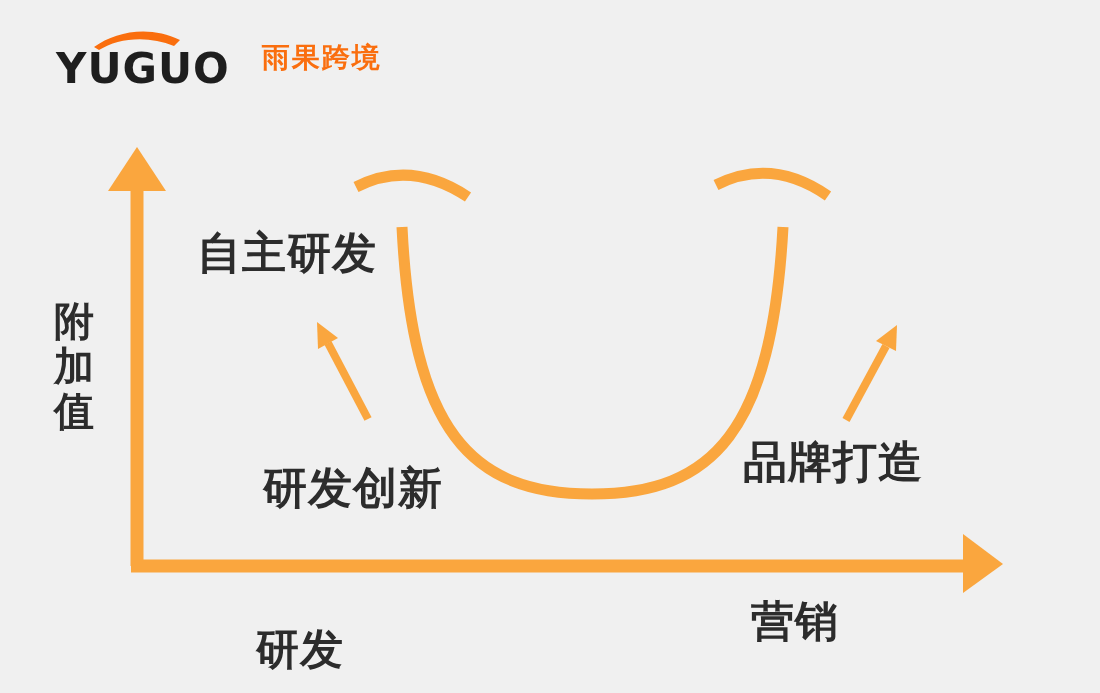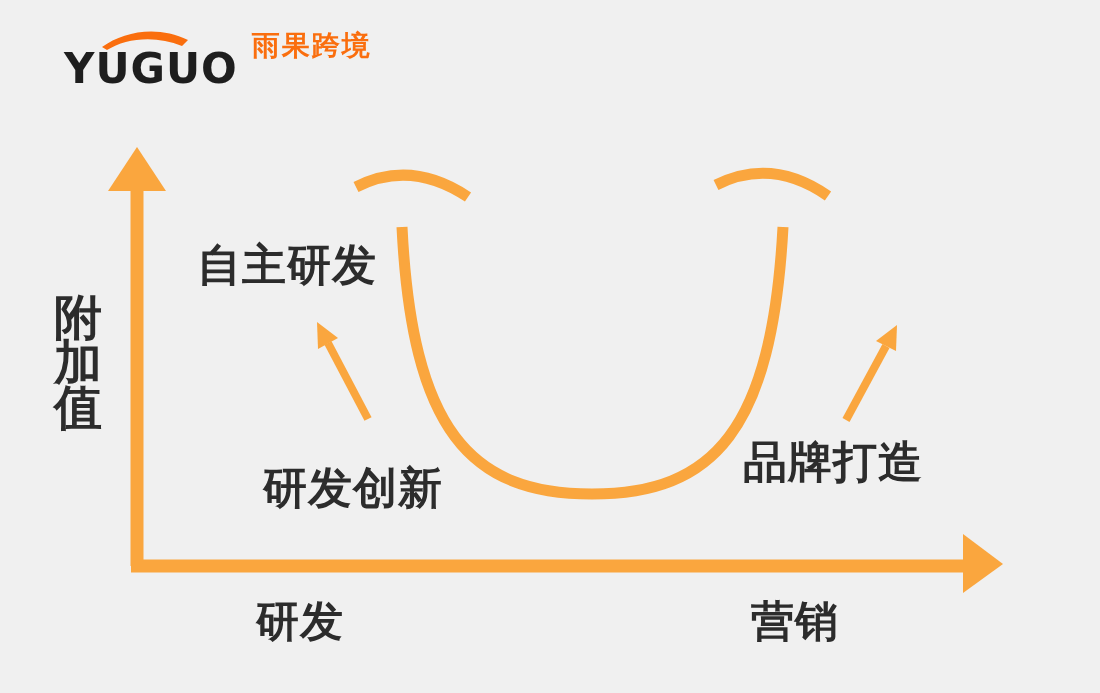--- a/index.html
+++ b/index.html
@@ -13,21 +13,21 @@
   html,body{width:1100px;height:693px;}
   body{
     background:var(--bg);
     font-family:"DejaVu Sans","Liberation Sans",sans-serif;
     position:relative;
     overflow:hidden;
   }
   .stage{position:absolute;inset:0;width:1100px;height:693px;}
 
   
-  .logo{position:absolute;left:64px;top:28px;display:flex;align-items:flex-start;gap:14px;}
+  .logo{position:absolute;left:56px;top:28px;display:flex;align-items:center;gap:32px;}
   .brand-wrap{position:relative;padding-top:20px;}
   .swoosh{position:absolute;left:38px;top:0;width:86px;height:22px;}
   .brand{
     font-size:42px;line-height:42px;font-weight:900;
     color:var(--brand-dark);letter-spacing:1px;
   }
   .brand-cn{
     font-size:28px;line-height:36px;font-weight:600;
     color:var(--brand-orange);padding-bottom:2px;letter-spacing:2px;
   }
@@ -38,29 +38,29 @@
   .plot polygon{fill:var(--curve);stroke:none;}
 
   
   .lbl{
     position:absolute;color:var(--text);font-weight:800;
     white-space:nowrap;letter-spacing:1px;
   }
   .lbl-big{font-size:44px;line-height:48px;}
   .lbl-axis-x{font-size:43px;line-height:46px;width:120px;text-align:center;white-space:nowrap;}
   .lbl-axis-y{
-    font-size:48px;line-height:45px;width:46px;
-    white-space:normal;word-break:break-all;text-align:right;letter-spacing:0;font-family:Liberation Mono, monospace;
+    font-size:40px;line-height:45px;width:46px;
+    white-space:normal;word-break:break-all;text-align:left;letter-spacing:0;
   }
-  .pos-zizhu{left:197px;top:241px;}
+  .pos-zizhu{left:197px;top:229px;}
   .pos-pinpai-fuwu{left:812px;top:241px;}
   .pos-yanfa-cx{left:263px;top:464px;}
   .pos-pinpai-dz{left:743px;top:438px;text-align:center;}
   .pos-fujiazhi{left:54px;top:299px;}
-  .pos-x1{left:240px;top:598px;text-align:center;}
+  .pos-x1{left:240px;top:626px;text-align:center;}
   .pos-x2{left:490px;top:598px;}
   .pos-x3{left:735px;top:598px;text-align:center;}
 </style>
 </head>
 <body>
 
 <div class="stage">
 
   <svg class="plot" viewBox="0 0 1100 693">
 

